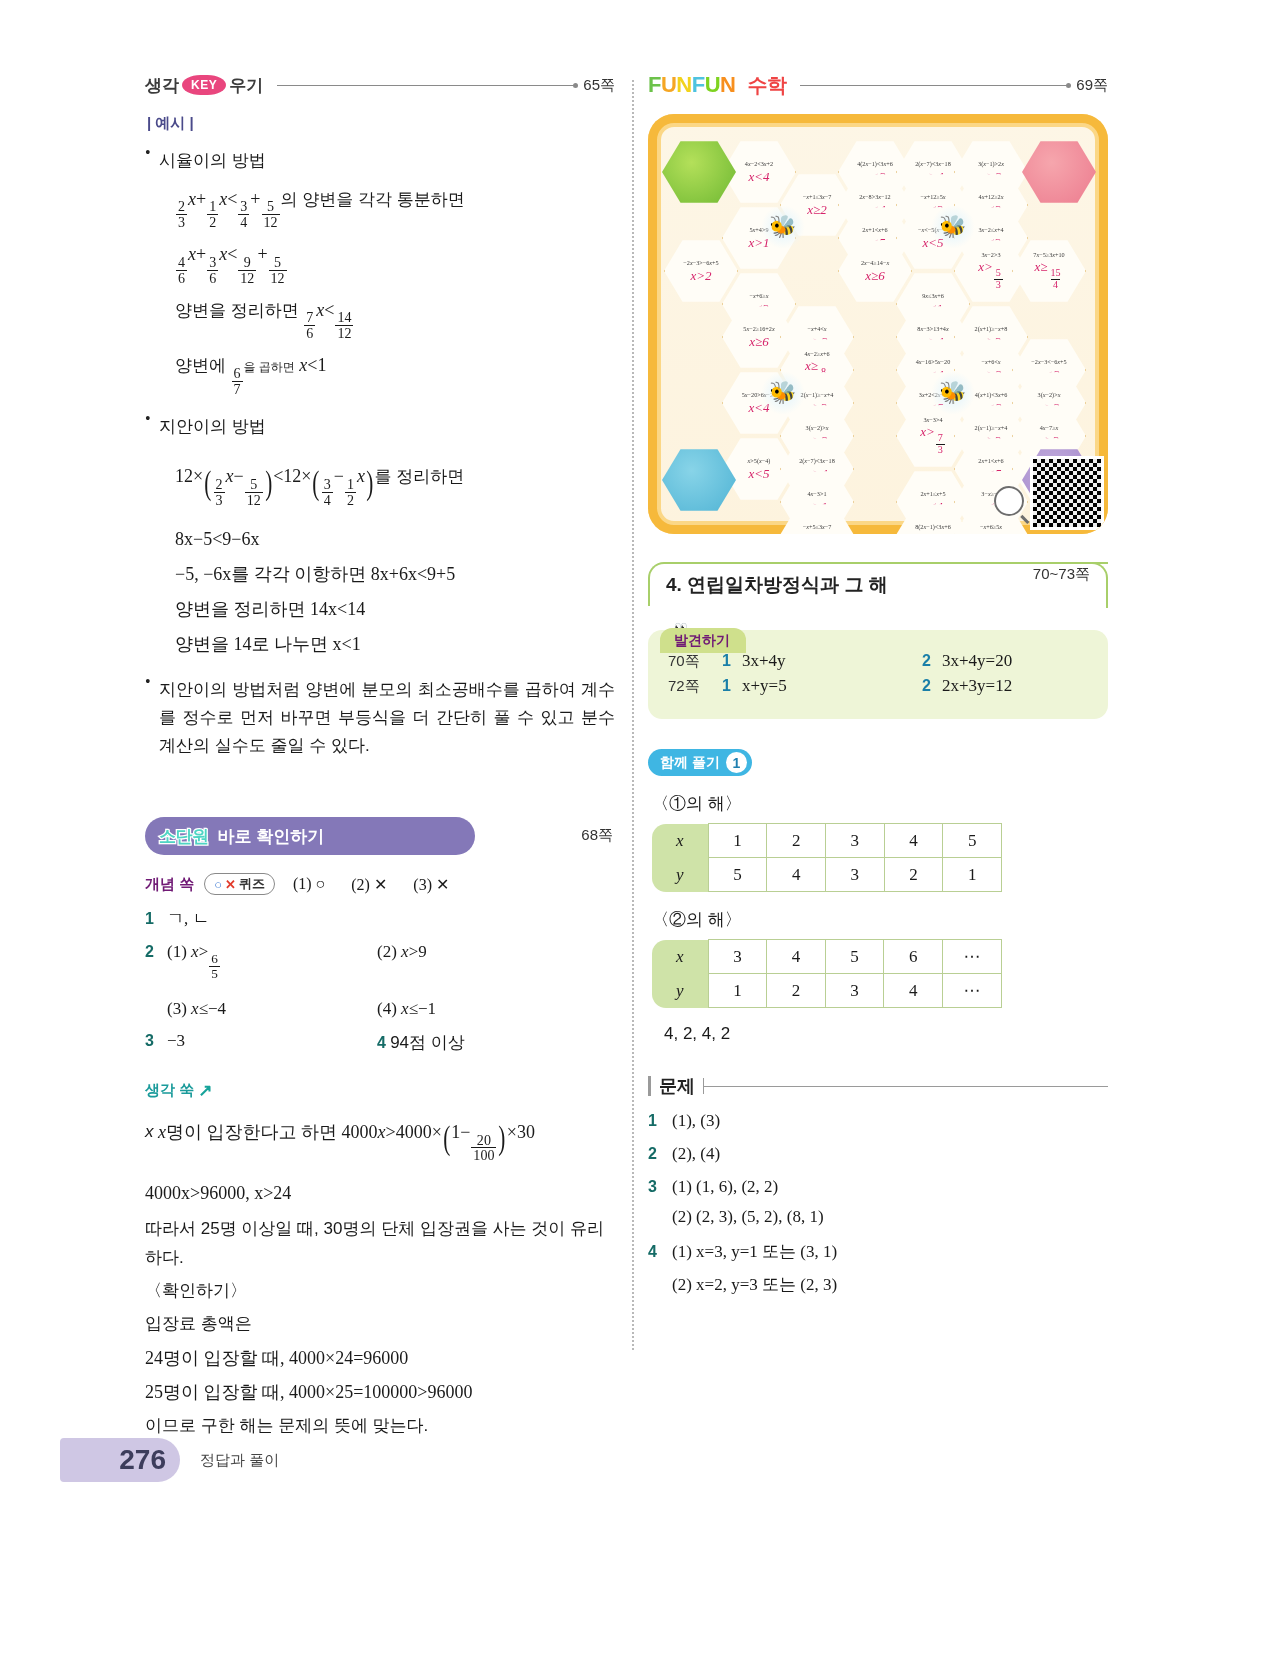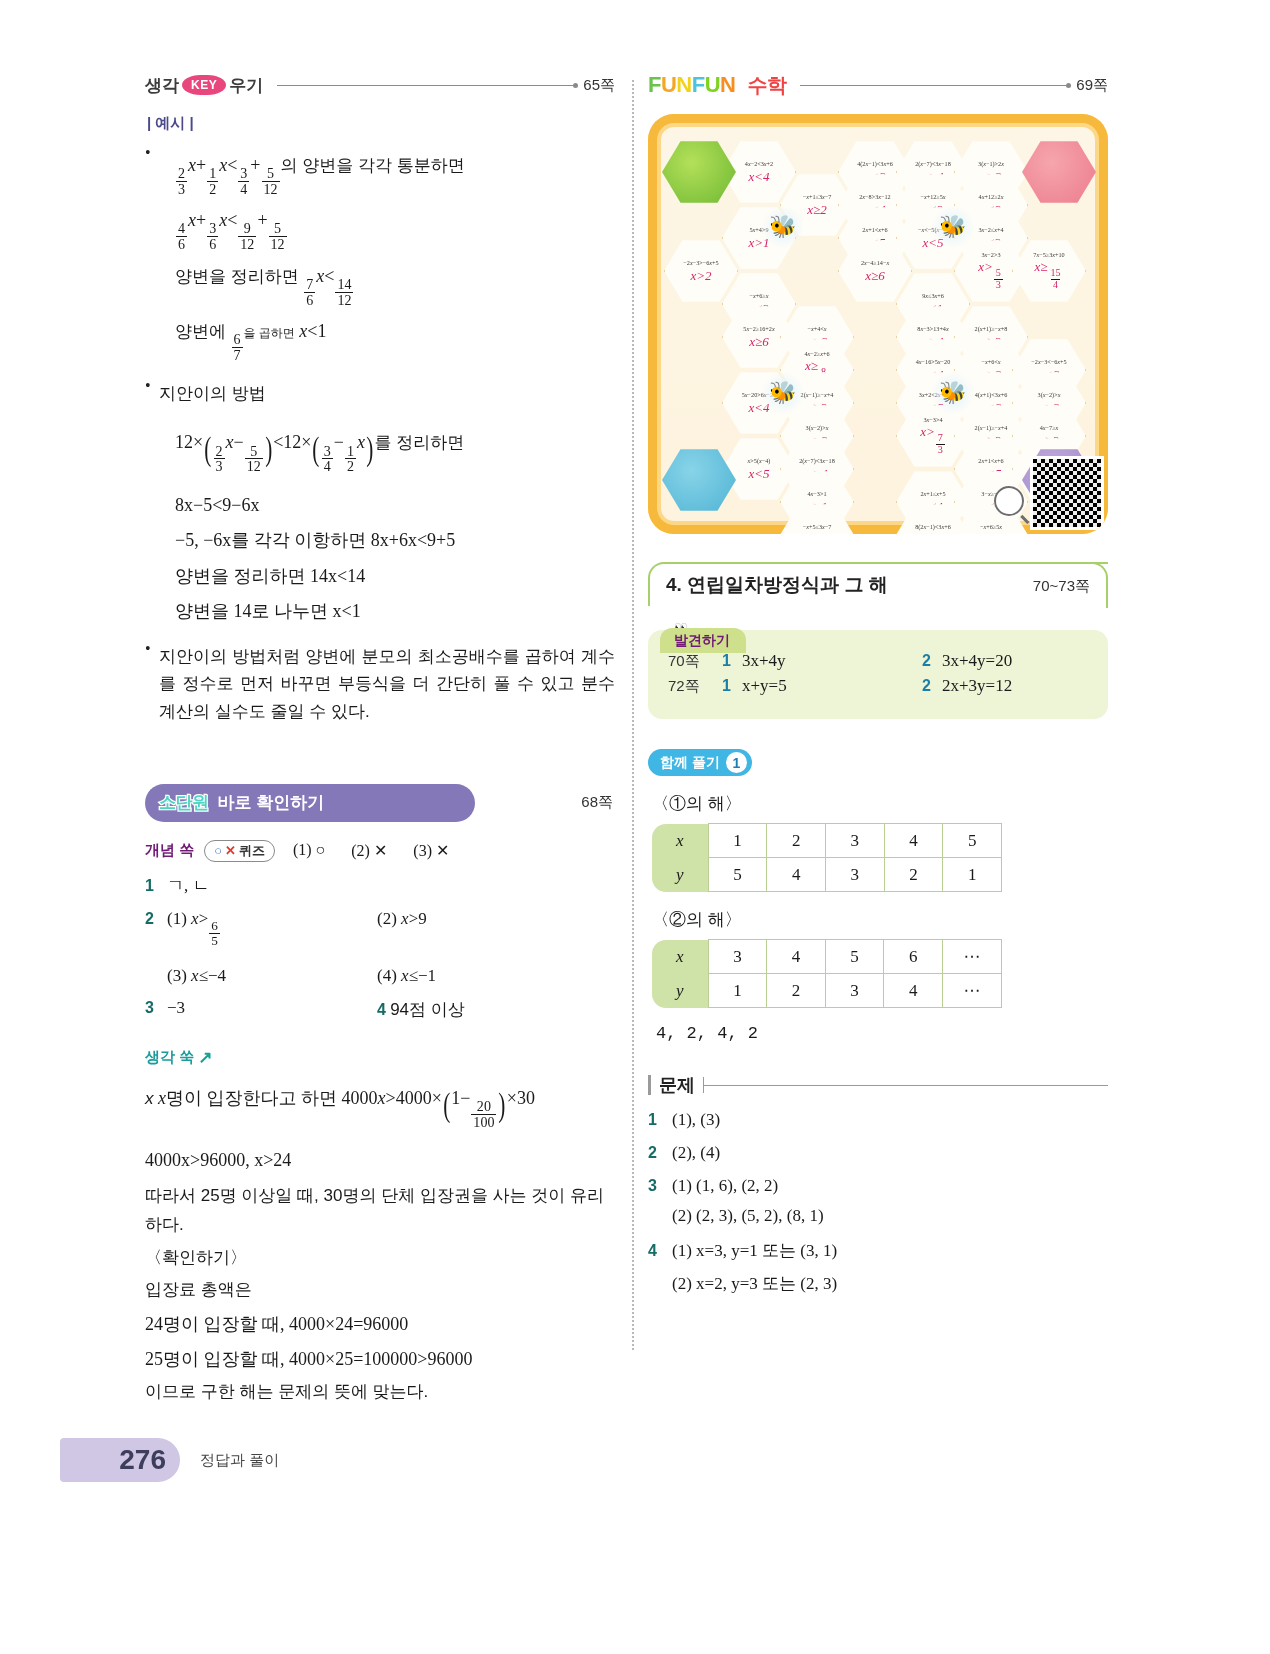--- a/index.html
+++ b/index.html
@@ -380,21 +380,21 @@
     width: 60px; height: 44px;
     border-top: 2px solid #a8cf6a;
     border-right: 2px solid #a8cf6a;
     border-radius: 0 16px 0 0;
   }
   .sec4-title {
     font-family: "Liberation Sans", sans-serif;
     font-weight: 700; font-size: 19px; color: #222;
   }
   .sec4-pg {
-    position: absolute; right: 18px; top: 13px;
+    position: absolute; right: 18px; top: 1px;
     font-family: "Liberation Sans", sans-serif;
     font-size: 15px; color: #333;
   }
 
   
   .balgyeon-wrap { position: relative; margin-top: 18px; }
   .balgyeon-tab {
     position: absolute; left: 12px; top: -2px;
     background: #cfe08c;
     border-radius: 12px 12px 0 0;
@@ -470,21 +470,21 @@
   }
   .sol-table td.hdr {
     background: #cfe3a8;
     width: 56px;
     font-style: italic;
     border: none;
   }
   .sol-table tr:first-child td.hdr { border-radius: 14px 0 0 0; }
   .sol-table tr:last-child  td.hdr { border-radius: 0 0 0 14px; }
 
-  .plain-line { font-size: 17px; margin: 16px 0 0 8px; font-family: Liberation Mono, monospace; }
+  .plain-line { font-size: 17px; margin: 16px 0 0 16px; font-family: Liberation Sans, sans-serif; }
 
   
   .munje-head { display: flex; align-items: center; margin-top: 30px; }
   .munje-bar { width: 3px; height: 20px; background: #9a9a9a; }
   .munje-t {
     font-family: "Liberation Sans", sans-serif;
     font-weight: 700; font-size: 18px; color: #222;
     margin: 0 8px;
   }
   .munje-bar2 { width: 1px; height: 16px; background: #9a9a9a; }
@@ -516,20 +516,21 @@
       </div>
       <div class="lead-line"></div>
       <div class="pg-num">65쪽</div>
     </div>
 
     <div class="label-bar">| 예시 |</div>
 
     <div class="bullet-row">
       <div class="bullet-dot">•</div>
       <div class="bullet-body">
+        <div class="bline">시율이의 방법</div>
 
         <div class="bline math tall indent">
           <span class="frac">
               <span class="num">2</span>
               <span class="den">3</span>
             </span><i>x</i>+<span class="frac">
               <span class="num">1</span>
               <span class="den">2</span>
             </span><i>x</i>&lt;<span class="frac">
               <span class="num">3</span>

